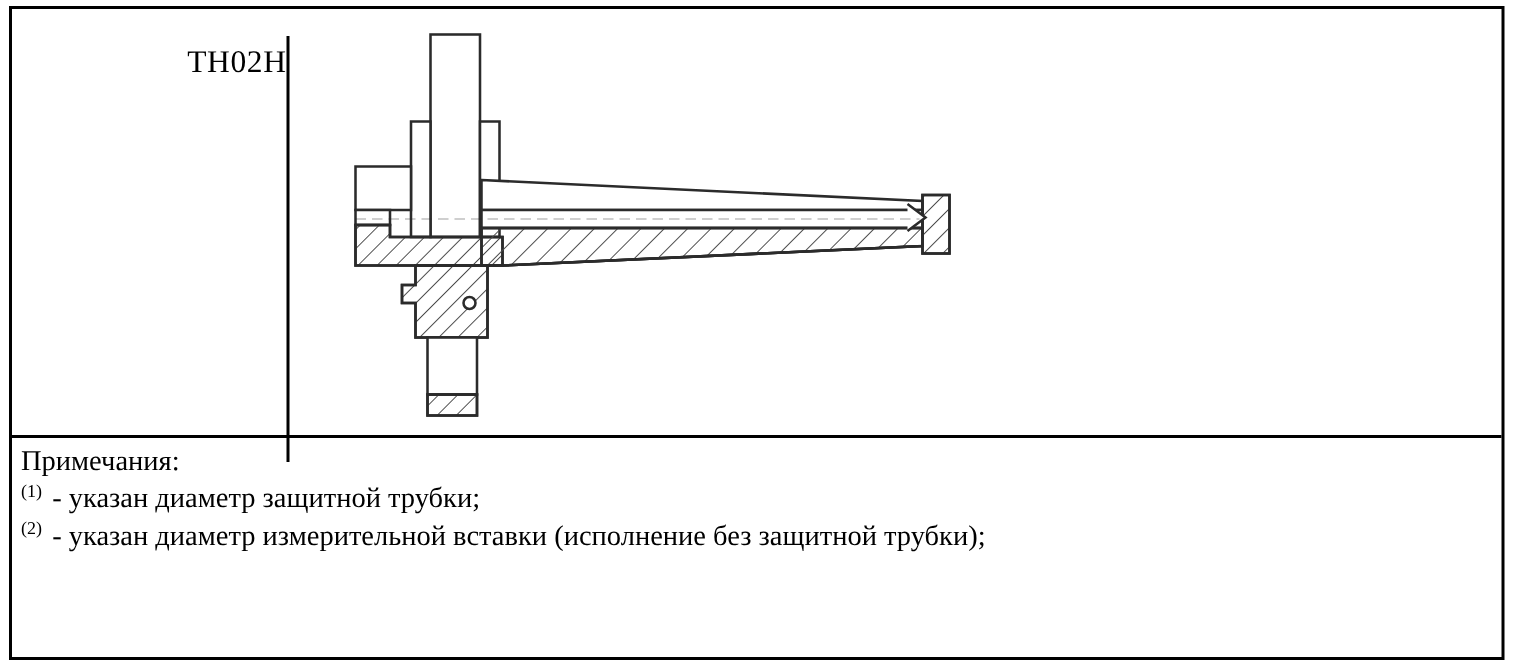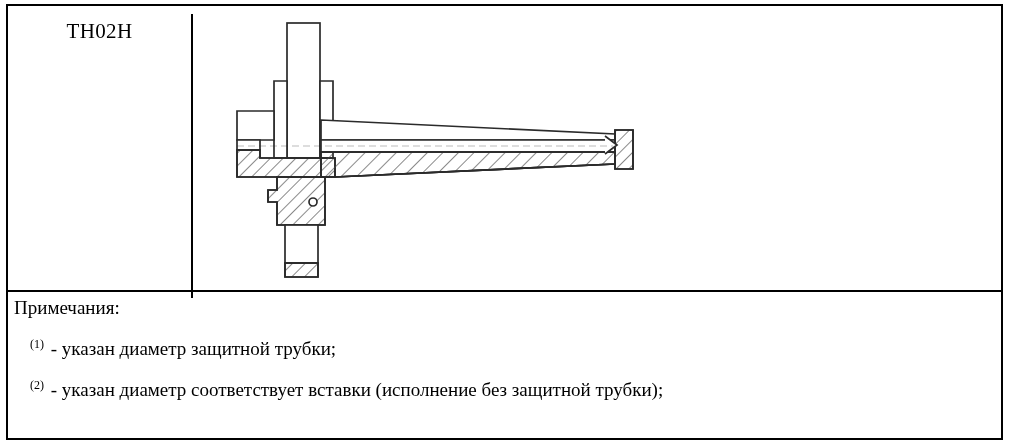--- a/index.html
+++ b/index.html
@@ -37,26 +37,26 @@
     left: 0;
     top: 0;
     right: 0;
     height: 286px;
     border-bottom: 2px solid #000000;
     box-sizing: border-box;
   }
   .cell-label {
     position: absolute;
     left: 0;
-    top: 8px;
+    top: 18px;
     width: 185px;
     height: 100%;
     border-right: 2px solid #000000;
     box-sizing: border-box;
-    text-align: center;
+    text-align: right;
     padding-top: 6px;
   }
   .label-text {
     font-size: 21px;
     letter-spacing: 0.4px;
     line-height: 1.1;
   }
   .cell-drawing {
     position: absolute;
     left: 185px;
@@ -85,21 +85,21 @@
   .notes-title {
     font-size: 19px;
     line-height: 25px;
     margin: 0 0 0 0;
   }
   .note-line {
     font-size: 19px;
     line-height: 25px;
     text-align: justify;
     text-justify: inter-word;
-    margin: 16px;
+    margin: 0;
     white-space: normal;
   }
   .note-line.last-justify {
     text-align-last: justify;
   }
   .note-sup {
     font-size: 12px;
     vertical-align: super;
     line-height: 0;
     margin-right: 2px;
@@ -174,21 +174,21 @@
 
     <div class="row-notes">
 
       <div class="notes-title">Примечания:</div>
 
       <div class="note-line">
         <span class="note-sup">(1)</span><span> - указан диаметр защитной трубки;</span>
       </div>
 
       <div class="note-line">
-        <span class="note-sup">(2)</span><span> - указан диаметр соответствует вставки (исполнение без защитной трубки);</span>
+        <span class="note-sup">(2)</span><span> - указан диаметр измерительной вставки (исполнение без защитной трубки);</span>
       </div>
 
 
     </div>
 
   </div>
 
 </div>
 
 </body></html>

